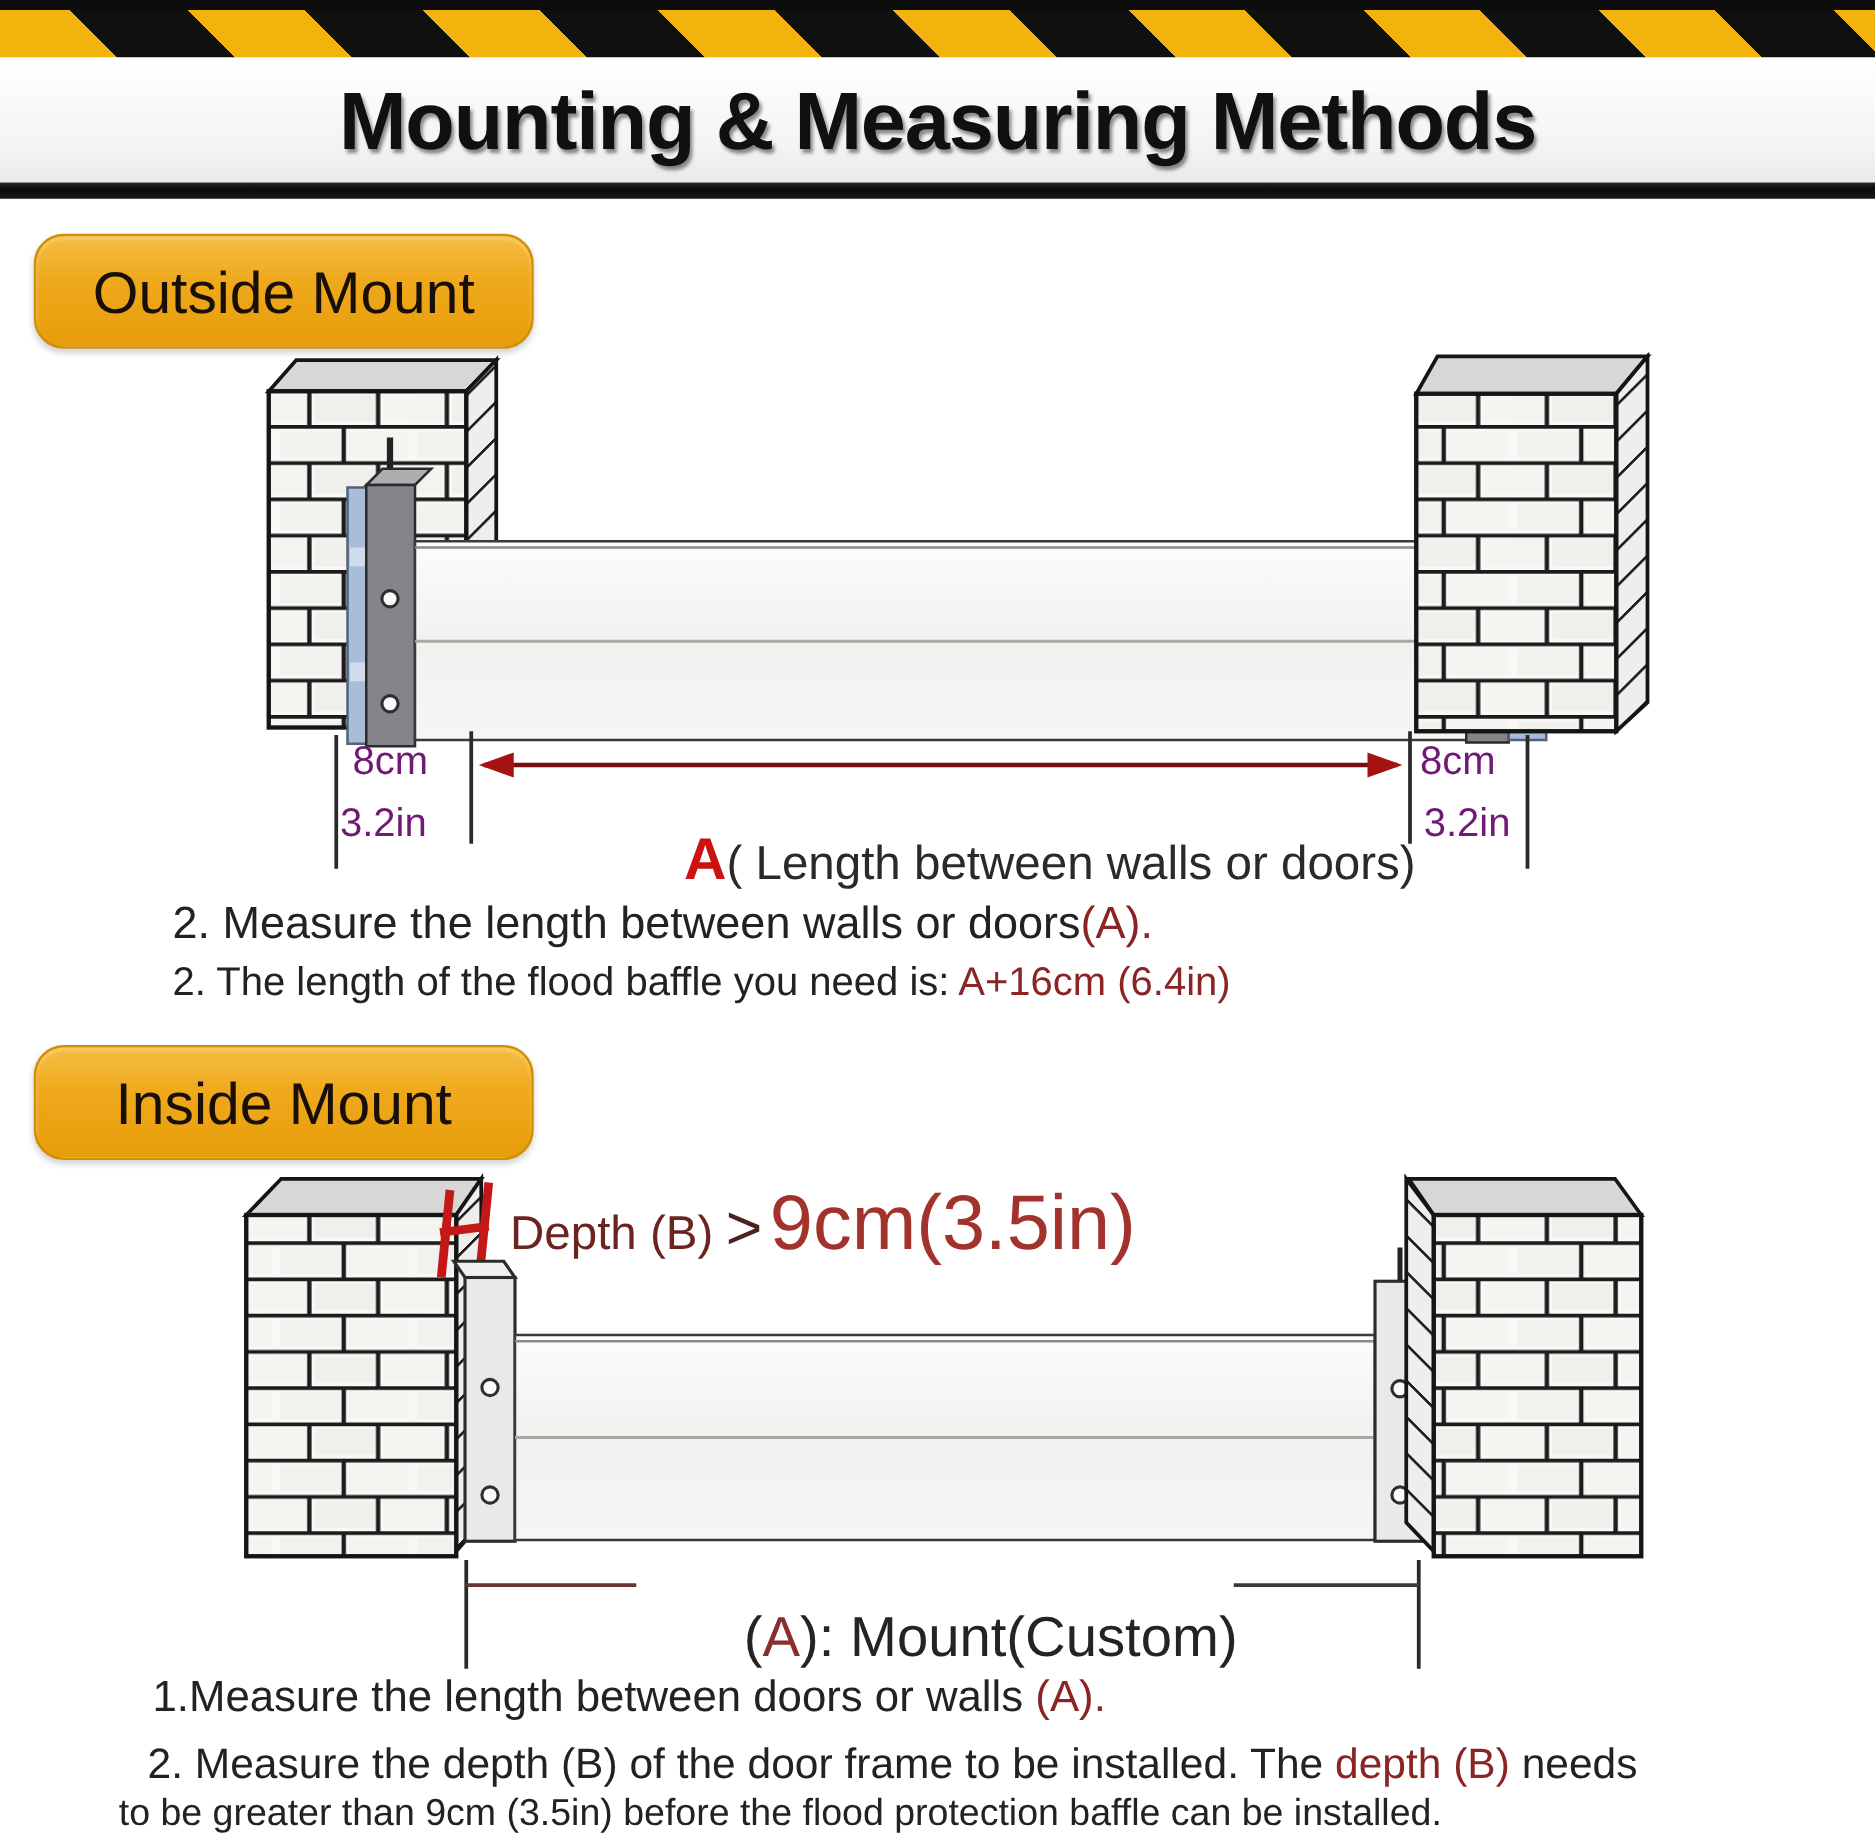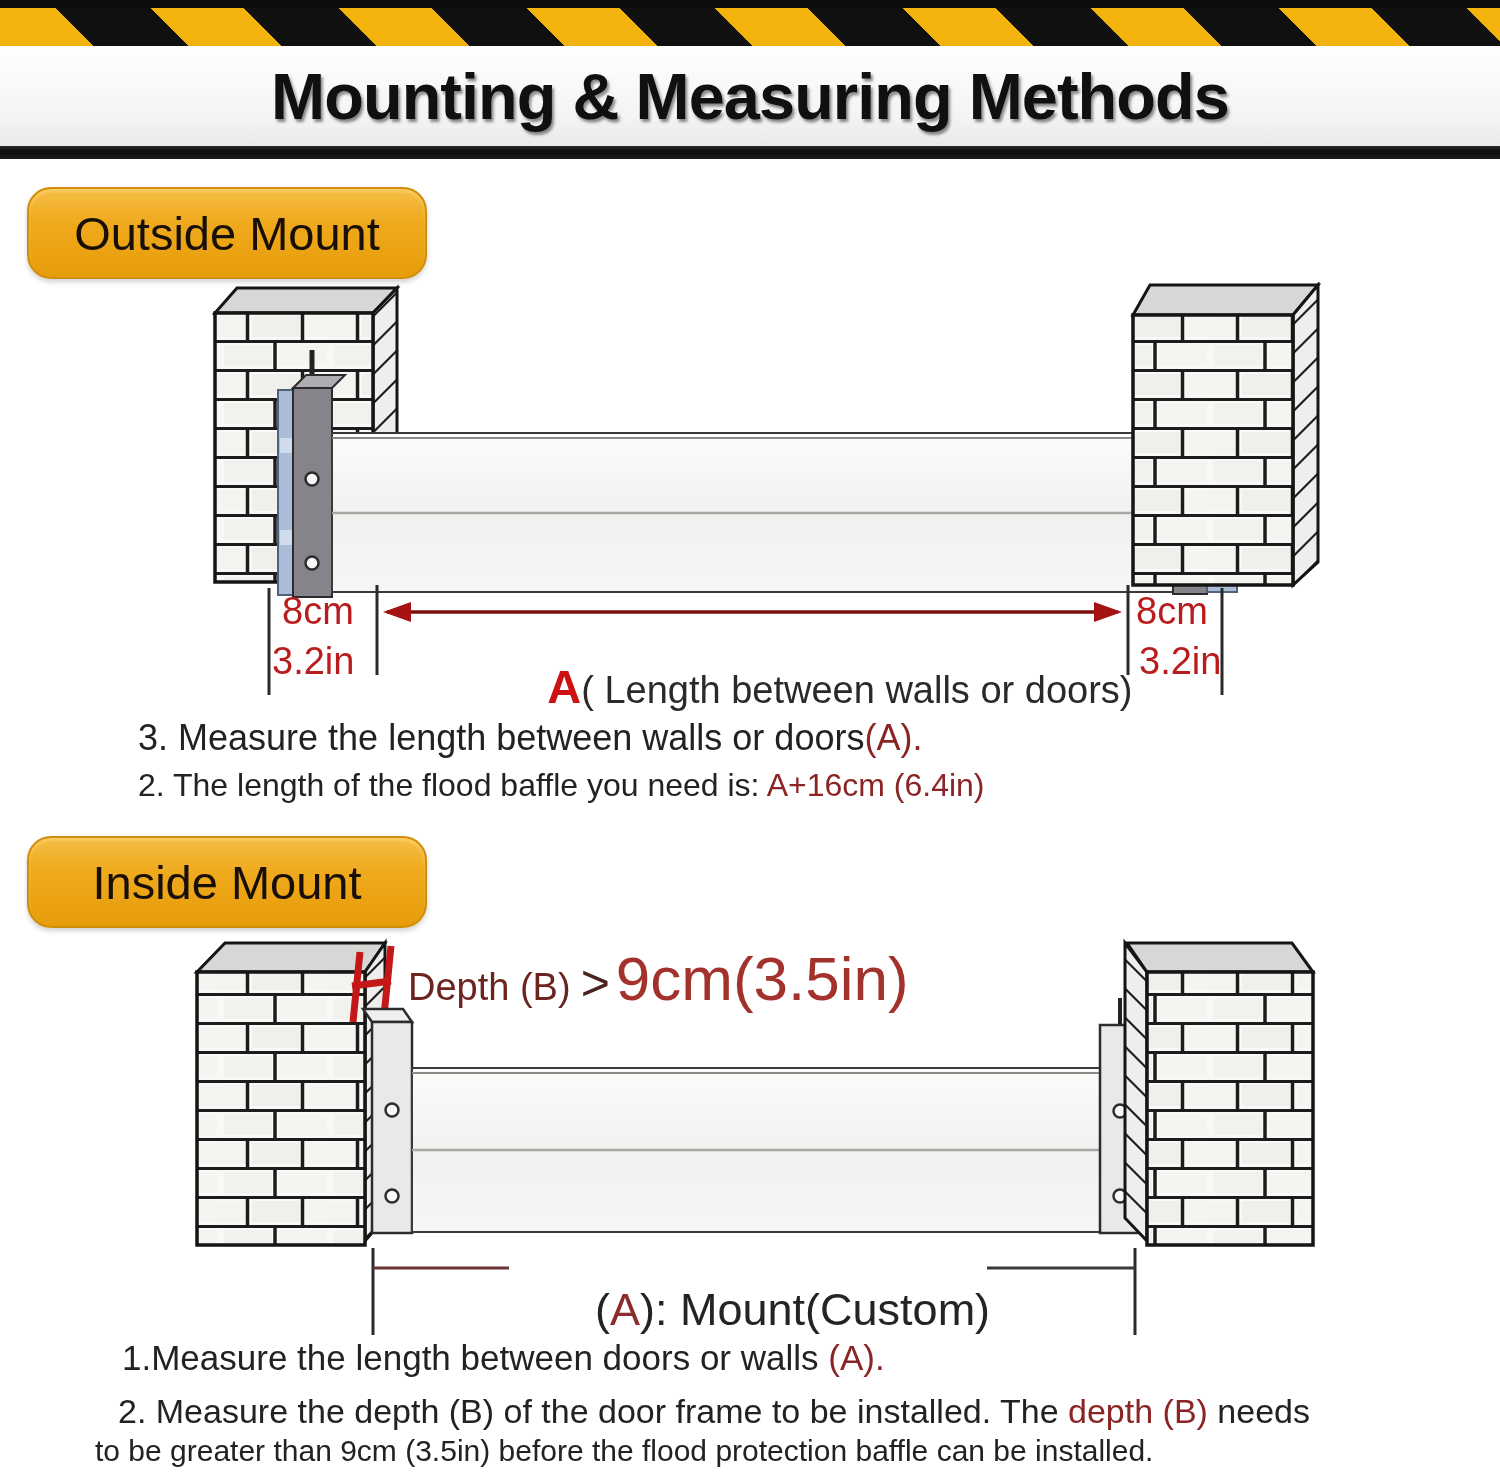--- a/index.html
+++ b/index.html
@@ -34,21 +34,21 @@
     box-shadow:inset 0 3px 3px rgba(255,220,130,.5), 0 3px 5px rgba(0,0,0,.18);
     display:flex;align-items:center;justify-content:center;
     font-size:47px;color:#181008;white-space:nowrap;
   }
   .badge-outside{left:27px;top:187px;}
   .badge-inside{left:27px;top:836px;}
   
   .diagram{position:absolute;left:0;}
   
   .lbl{position:absolute;white-space:pre;line-height:1;}
-  .dim{font-size:38px;color:#b91c1c;}
+  .dim{font-size:32px;color:#701a75;}
   .span-label{left:505px;top:625px;font-size:38px;color:#2a2a2a;}
   .span-label .big-a{font-size:47px;font-weight:700;color:#cc1212;}
   .depth-label{left:408px;top:948px;display:flex;align-items:baseline;}
   .depth-label .d1{font-size:38px;color:#6b2420;}
   .depth-label .d2{font-size:50px;color:#4a2320;margin:0 6px 0 10px;}
   .depth-label .d3{font-size:62px;color:#a3322c;}
   .inside-span{left:545px;top:1242px;font-size:45px;color:#242424;}
   .inside-span .a-red{color:#8b2d2d;}
   
   .step{position:absolute;white-space:pre;line-height:1.2;color:#222222;}
@@ -163,21 +163,21 @@
   </svg>
 
   <div class="lbl dim" style="left:282px;top:592px">8cm</div>
   <div class="lbl dim" style="left:272px;top:642px">3.2in</div>
   <div class="lbl dim" style="left:1136px;top:592px">8cm</div>
   <div class="lbl dim" style="left:1139px;top:642px">3.2in</div>
   <div class="lbl span-label">
     <span class="big-a">A</span><span>( Length between walls or doors)</span>
   </div>
 
-  <div class="step o-step1"><span>3. Measure the length between walls or doors</span><span class="mark">(A).</span></div>
+  <div class="step o-step1"><span>2. Measure the length between walls or doors</span><span class="mark">(A).</span></div>
   <div class="step o-step2"><span>2. The length of the flood baffle you need is: </span><span class="mark">A+16cm (6.4in)</span></div>
 
   <svg class="diagram" style="top:935px" width="1500" height="410" viewBox="0 0 1500 410">
 
     <g>
       <polygon points="197,37 365,37 385,8 225,8" fill="#d7d7d5" stroke="#151515" stroke-width="3"></polygon>
       <polygon points="365,37 385,8 385,283 365,306" fill="url(#sideL)" stroke="#151515" stroke-width="3"></polygon>
       <rect x="197" y="37" width="168" height="273" fill="url(#brick)" stroke="#151515" stroke-width="3.5"></rect>
     </g>
 

